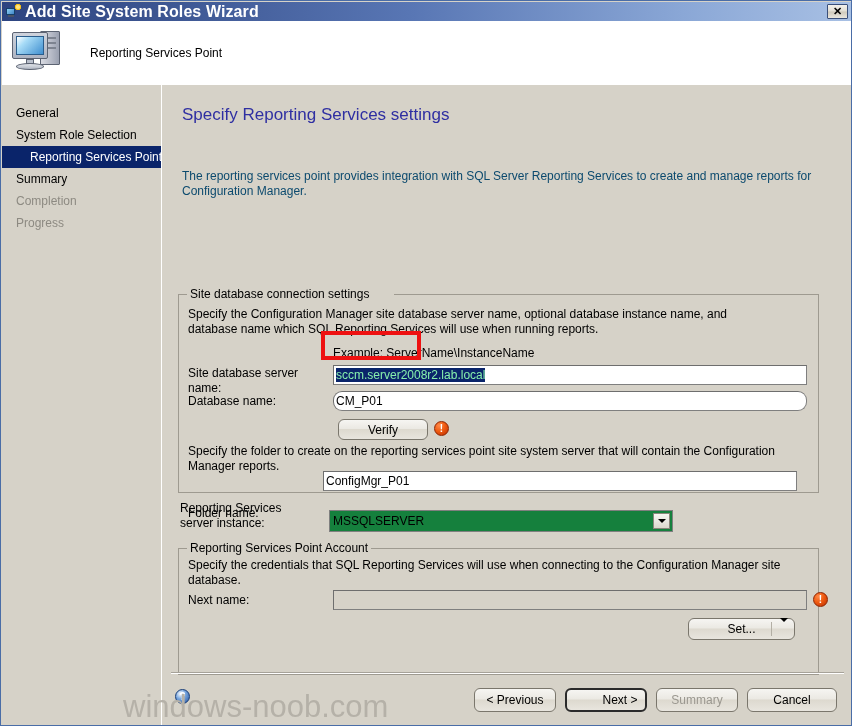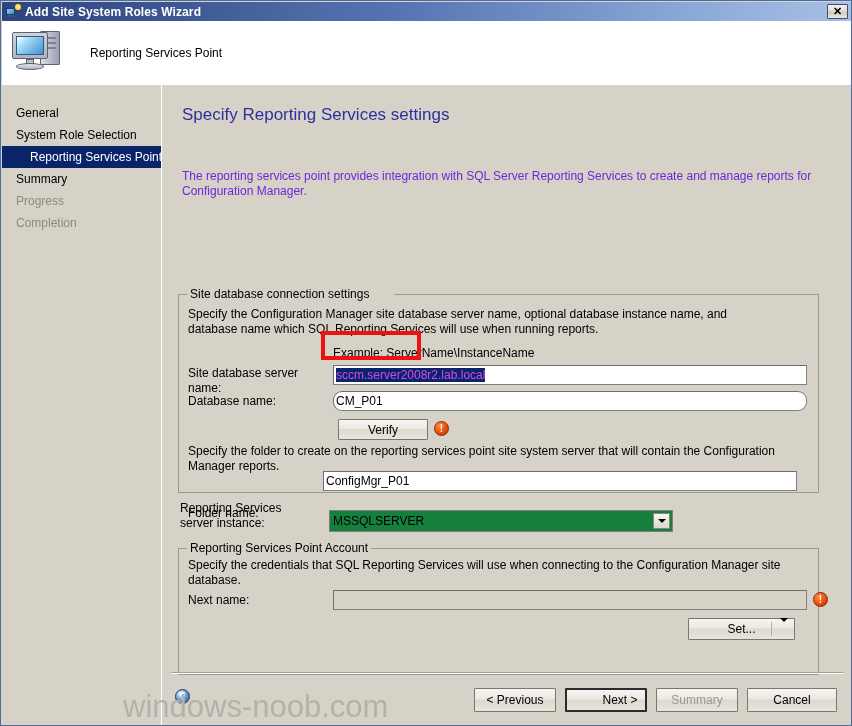--- a/index.html
+++ b/index.html
@@ -40,21 +40,21 @@
     padding: 0;
   }
   #titlebar .tb-icon {
     width: 16px; height: 16px;
     margin-left: 3px; margin-right: 4px;
     position: relative;
     flex: 0 0 auto;
   }
   #titlebar .tb-title {
     color: #ffffff;
-    font-size: 12px;
+    font-size: 16px;
     font-weight: bold;
     font-family: "Liberation Sans", sans-serif;
     letter-spacing: 0.1px;
     white-space: nowrap;
   }
   #titlebar .tb-spacer { flex: 1 1 auto; }
   .tb-close {
     width: 21px; height: 15px;
     margin-right: 4px;
     background: linear-gradient(to bottom, #f3f1ec 0%, #e2ded4 48%, #cfc9bb 52%, #e9e6de 100%);
@@ -200,21 +200,21 @@
     color: #2f2fa2;
     font-family: "Liberation Sans", sans-serif;
     white-space: nowrap;
   }
   .intro {
     position: absolute;
     left: 19px; top: 84px;
     width: 648px;
     font-size: 12px;
     line-height: 15px;
-    color: #6d28d9;
+    color: #0c4a6e;
   }
 
   
   .groupbox {
     position: absolute;
     border: 1px solid #9e9a90;
     border-top: none;
     box-sizing: border-box;
   }
   .gb-legend {
@@ -244,35 +244,35 @@
     color: #000;
     padding: 1px 2px;
     line-height: 16px;
     overflow: hidden;
     white-space: nowrap;
     font-family: "Liberation Sans", sans-serif;
   }
   .textbox.readonly-gray { background: #d6d2c8; }
   .sel {
     background: #0a246a;
-    color: #d946ef;
+    color: #86efac;
   }
 
   .button {
     position: absolute;
     box-sizing: border-box;
     background: linear-gradient(to bottom, #f6f5f2 0%, #ebe9e3 45%, #ddd9cf 50%, #e8e5de 100%);
     border: 1px solid #7a766c;
     font-size: 12px;
     color: #000;
     display: flex;
     align-items: center;
     justify-content: center;
     font-family: "Liberation Sans", sans-serif;
-    border-radius: 1px;
+    border-radius: 6px;
   }
   .button.default { border: 2px solid #2b2b2b; padding-left: 28px; }
   .button.disabled { color: #9a978f; }
 
   .combo {
     position: absolute;
     box-sizing: border-box;
     background: #15803d;
     border: 1px solid #7f7f7f;
     display: flex;
@@ -405,22 +405,22 @@
     </div>
     <div class="banner-text">Reporting Services Point</div>
   </div>
 
   <div id="sidebar">
     <div class="nav">
       <div class="nav-item">General</div>
       <div class="nav-item">System Role Selection</div>
       <div class="nav-item sub selected">Reporting Services Point</div>
       <div class="nav-item">Summary</div>
+      <div class="nav-item disabled">Completion</div>
       <div class="nav-item disabled">Progress</div>
-      <div class="nav-item disabled">Completion</div>
     </div>
   </div>
 
   <div id="content">
 
     <div class="page-title">Specify Reporting Services settings</div>
 
     <div class="intro">The reporting services point provides integration with SQL Server Reporting Services to create and manage reports for Configuration Manager.</div>
 
     <div class="groupbox" style="left:15px; top:209px; width:641px; height:199px;">

